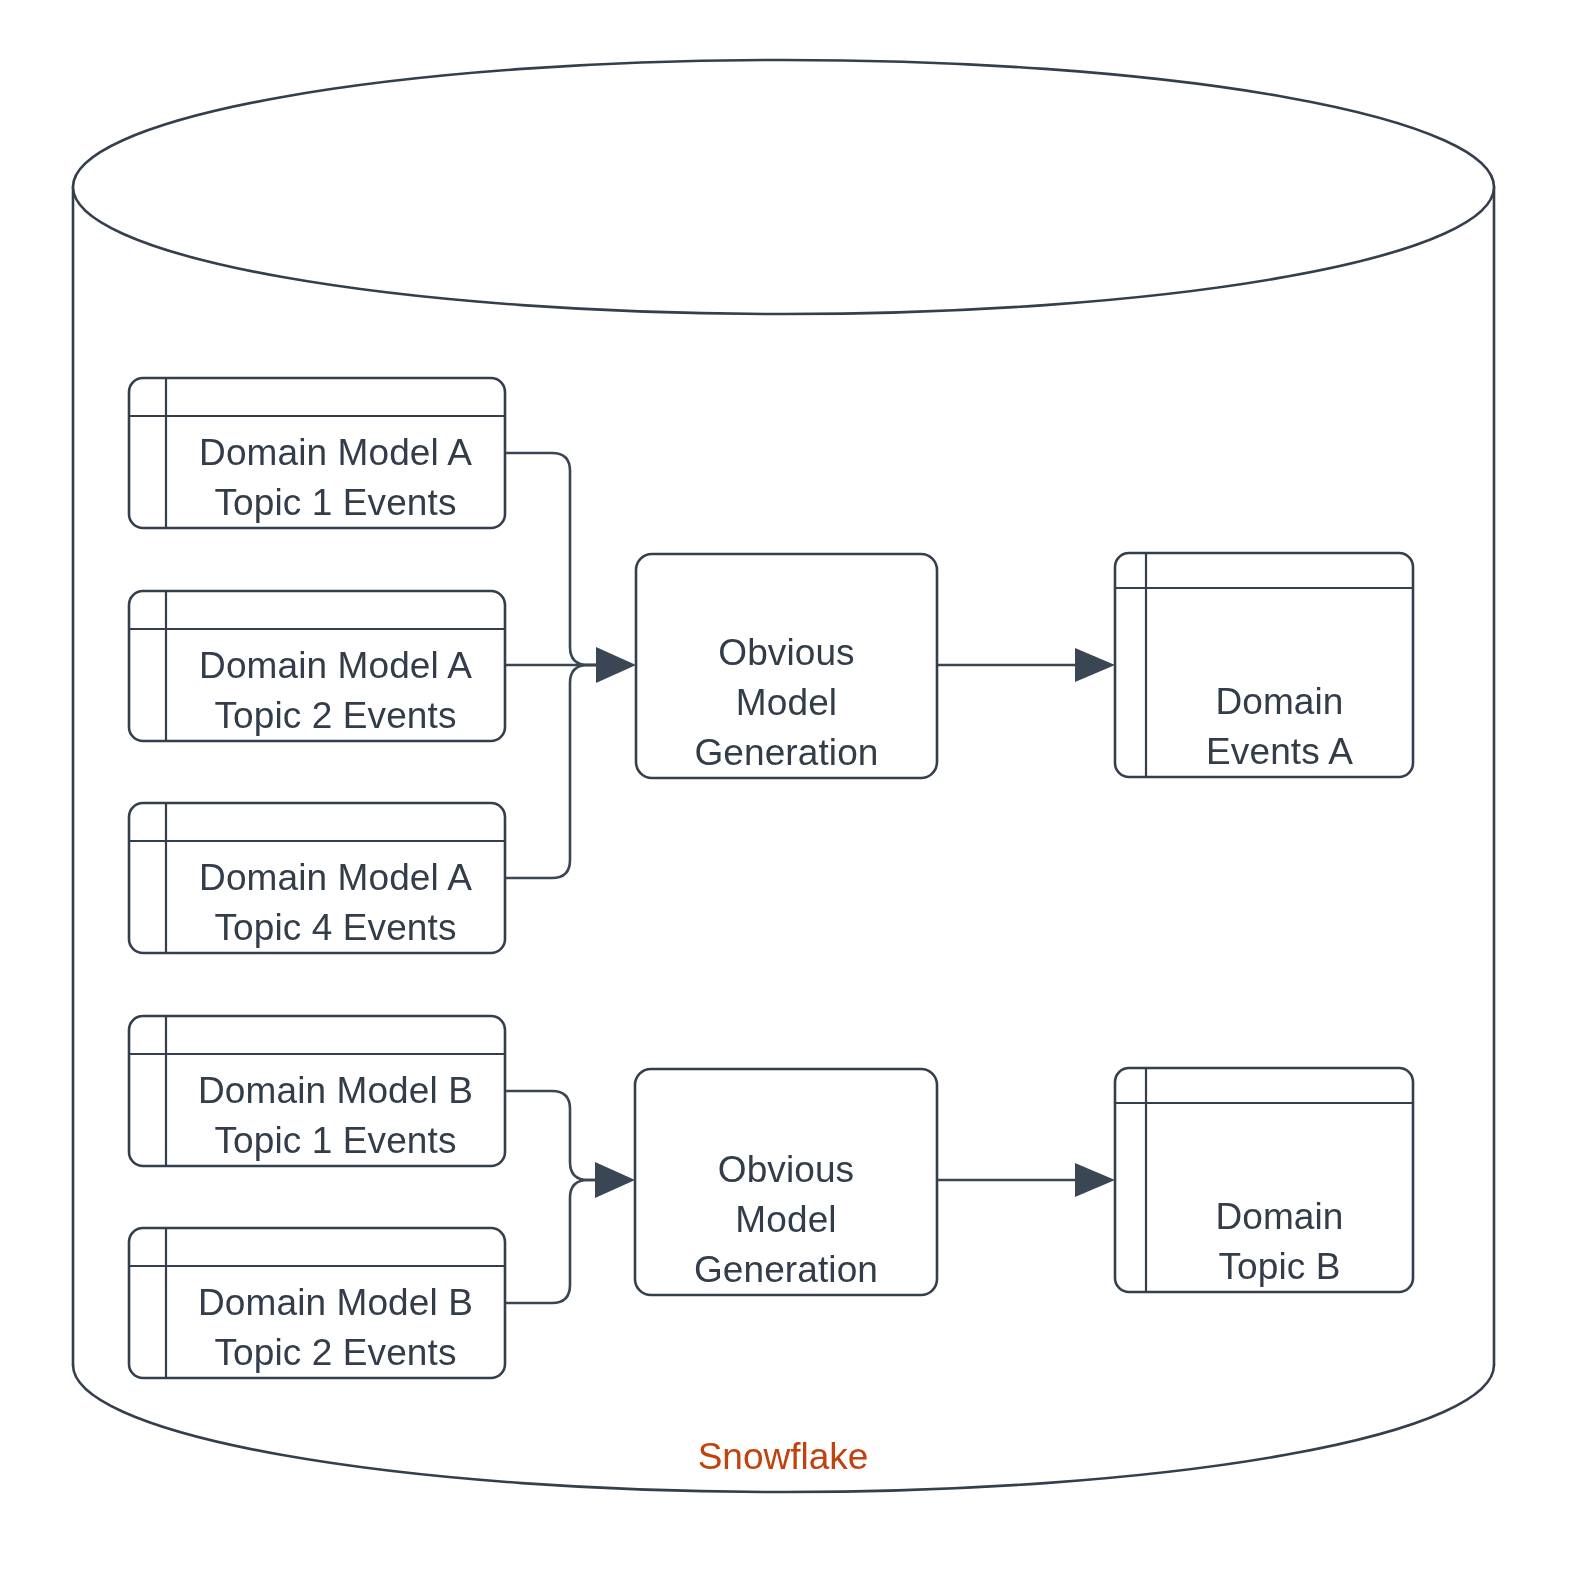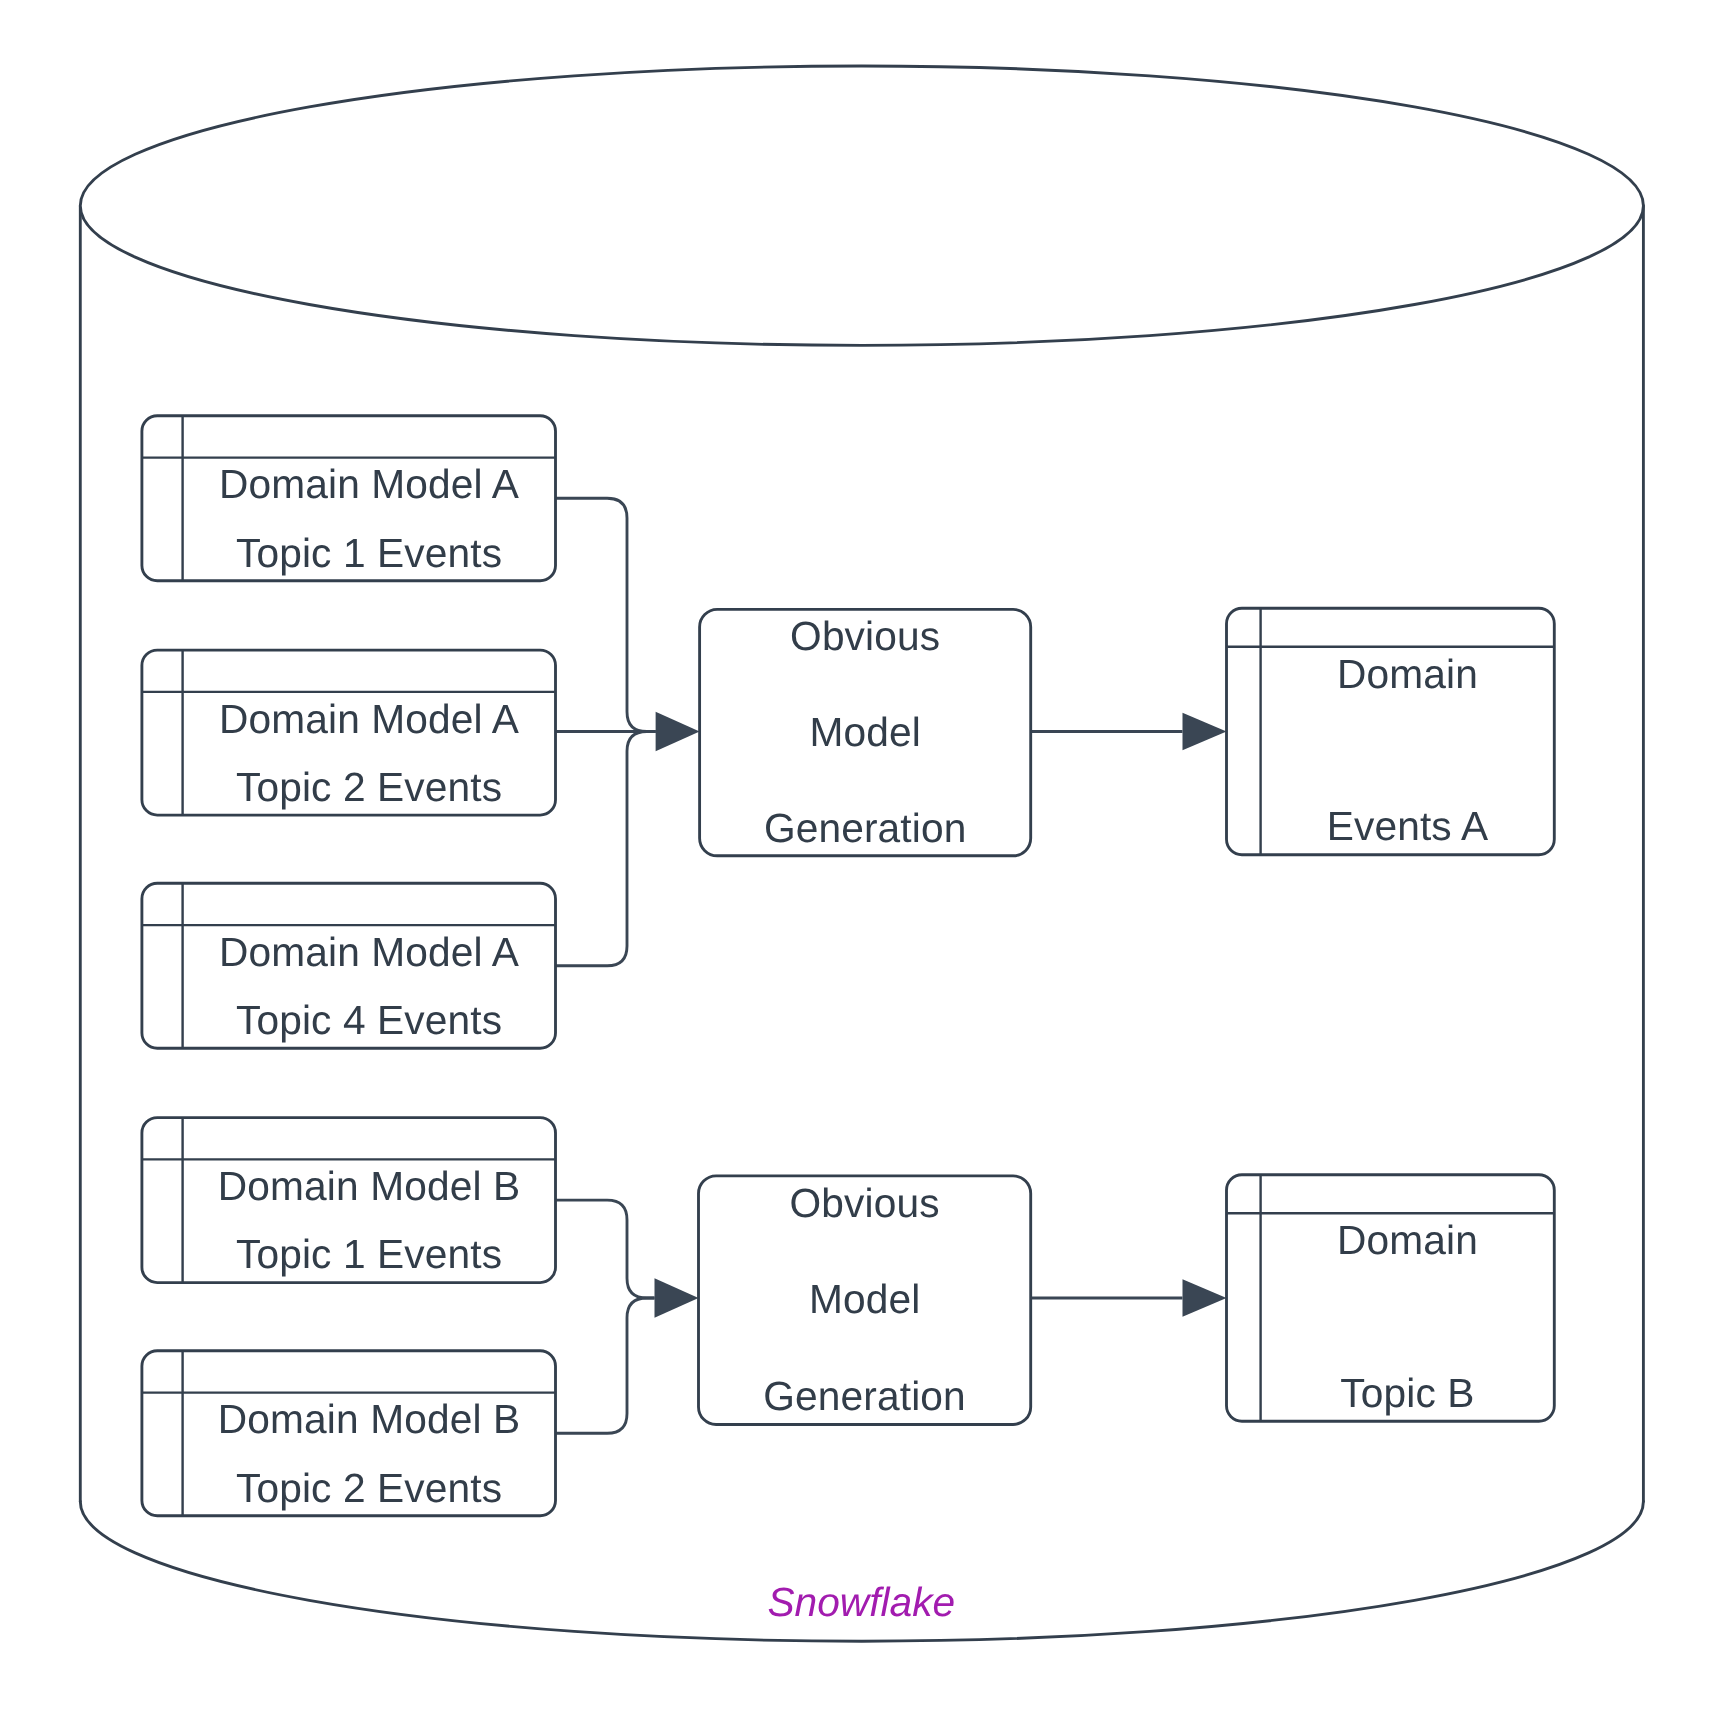--- a/index.html
+++ b/index.html
@@ -50,42 +50,41 @@
     stroke: #3a4654;
     stroke-width: 2.6;
     stroke-linecap: butt;
     stroke-linejoin: round;
   }
   .node-label {
     position: absolute;
     display: flex;
     flex-direction: column;
     align-items: center;
-    justify-content: space-between;
+    justify-content: flex-end;
     text-align: center;
     color: #323d49;
     font-family: "Liberation Sans", sans-serif;
     font-size: 37px;
     line-height: 1.35;
     letter-spacing: 0.1px;
     white-space: pre-line;
     pointer-events: none;
     border-radius: 16px;
   }
   .label-line {
     display: block;
   }
   .cyl-caption {
     position: absolute;
     text-align: center;
-    color: #a21caf;
+    color: #c2410c;
     font-family: "Liberation Sans", sans-serif;
     font-size: 37px;
     line-height: 1.2;
-    font-style: italic;
   }
 </style>
 </head>
 <body>
 
 <div id="canvas">
 
   <svg id="diagram-svg" viewBox="0 0 1569 1571" xmlns="http://www.w3.org/2000/svg">
 
     <g>

